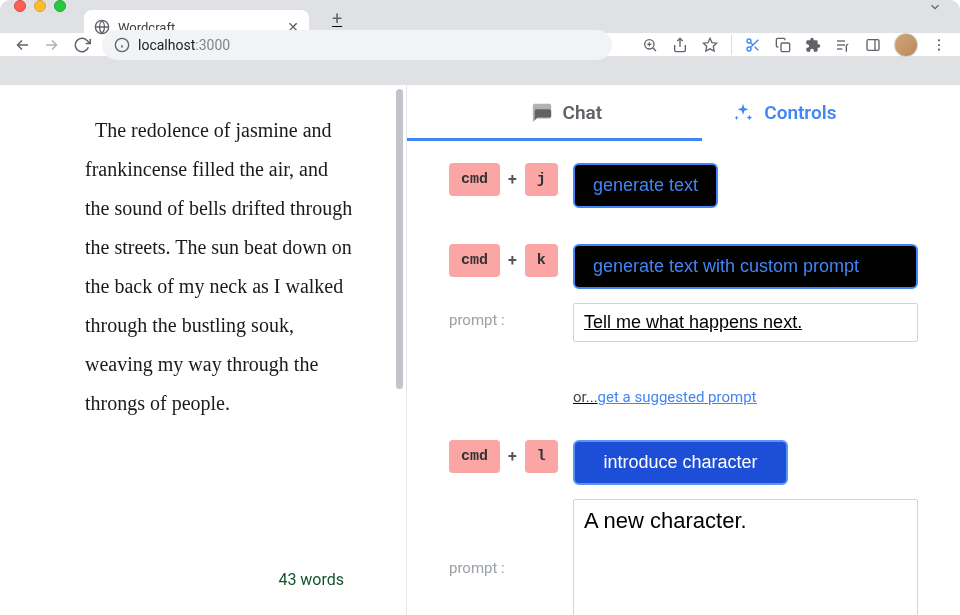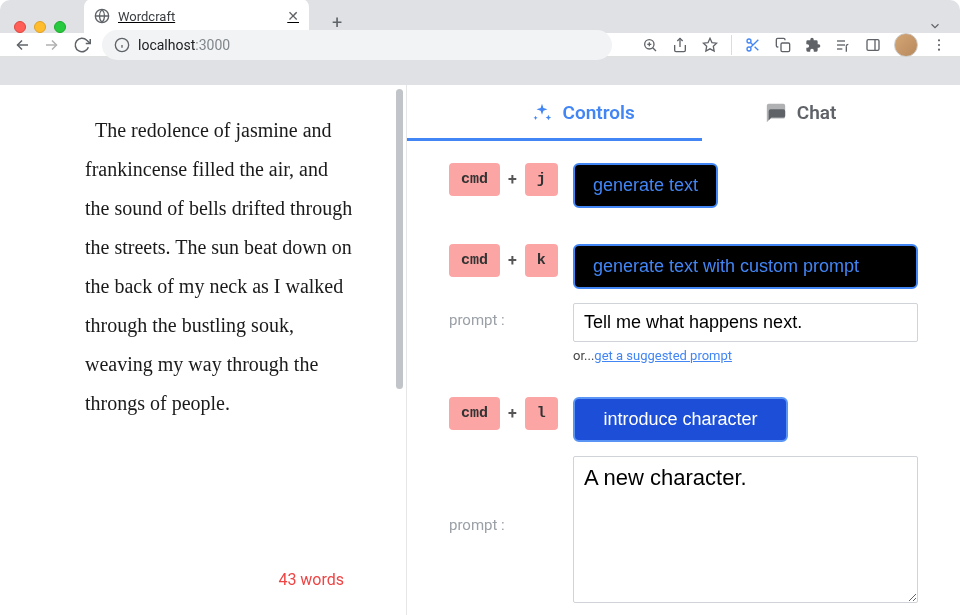--- a/index.html
+++ b/index.html
@@ -15,21 +15,21 @@
       overflow: hidden;
     }
     
     .browser-chrome {
       background: #dfe1e5;
       border-radius: 10px 10px 0 0;
       height: 85px;
     }
     .tab-bar {
       display: flex;
-      align-items: flex-end;
+      align-items: flex-start;
       height: 33px;
       padding-left: 14px;
       gap: 8px;
       text-decoration: underline;
     }
     .traffic-lights {
       display: flex;
       gap: 8px;
       margin-right: 10px;
     }
@@ -148,21 +148,21 @@
     }
     .story-text {
       font-family: Georgia, "Times New Roman", serif;
       font-size: 20px;
       line-height: 1.95;
       color: #1a1a1a;
     }
     .word-count {
       margin-top: auto;
       align-self: flex-end;
-      color: #ef4444;
+      color: #14532d;
       font-size: 16px;
       padding-right: 10px;
       padding-bottom: 6px;
     }
     .vscroll {
       width: 12px;
       background: transparent;
       position: relative;
     }
     .vscroll-thumb {
@@ -259,20 +259,21 @@
     .action-btn.filled {
       background: #1d4ed8;
       border-color: #5a95f5;
       color: #fff;
     }
     .action-stack {
       display: flex;
       flex-direction: column;
       gap: 6px;
       flex: 1;
+      text-decoration: underline;
     }
     .prompt-label {
       color: #9aa0a6;
       font-size: 15px;
       min-width: 112px;
       padding-top: 8px;
     }
     .prompt-input {
       border: 1px solid #d0d3d7;
       border-radius: 2px;
@@ -285,23 +286,24 @@
       border: 1px solid #d0d3d7;
       border-radius: 2px;
       padding: 8px 10px;
       font-size: 22px;
       font-family: Arial, sans-serif;
       width: 345px;
       height: 147px;
       resize: both;
     }
     .or-text {
-      font-size: 13px;
+      font-size: 15px;
       color: #444;
       margin-left: 124px;
+      margin-top: 40px;
     }
     .or-text a {
       color: #4285f4;
       text-decoration: underline;
     }
     .sparkle-icon, .chat-icon {
       width: 22px;
       height: 22px;
     }
     .scissors { color: #4285f4;}
@@ -429,34 +431,34 @@
 <div class="app">
   <div class="editor-pane">
     <div class="story-text">&nbsp;&nbsp;The redolence of jasmine and frankincense filled the air, and the sound of bells drifted through the streets. The sun beat down on the back of my neck as I walked through the bustling souk, weaving my way through the throngs of people.</div>
     <div class="word-count">43 words</div>
   </div>
   <div class="vscroll">
     <div class="vscroll-thumb"></div>
   </div>
   <div class="controls-pane">
     <div class="tabs-row">
+      <div class="tab-item inactive">
+        <svg class="chat-icon" viewBox="0 0 24 24" fill="#5f6368">
+            <path d="M20 2H4a2 2 0 00-2 2v18l4-4h14a2 2 0 002-2V4a2 2 0 00-2-2z" opacity=".5"></path>
+            <path d="M22 6H8a2 2 0 00-2 2v10l3-3h13a2 2 0 002-2V8a2 2 0 00-2-2z" transform="translate(-2 2)"></path>
+          </svg>
+        <span>Chat</span>
+      </div>
       <div class="tab-item active">
         <svg class="sparkle-icon" viewBox="0 0 24 24" fill="#4285f4">
             <path d="M12 2l1.5 4.5L18 8l-4.5 1.5L12 14l-1.5-4.5L6 8l4.5-1.5z"></path>
             <path d="M19 14l.9 2.1L22 17l-2.1.9L19 20l-.9-2.1L16 17l2.1-.9z"></path>
             <path d="M5 15l.7 1.6L7.3 17.3 5.7 18 5 19.6 4.3 18 2.7 17.3 4.3 16.6z"></path>
           </svg>
         <span>Controls</span>
-      </div>
-      <div class="tab-item inactive">
-        <svg class="chat-icon" viewBox="0 0 24 24" fill="#5f6368">
-            <path d="M20 2H4a2 2 0 00-2 2v18l4-4h14a2 2 0 002-2V4a2 2 0 00-2-2z" opacity=".5"></path>
-            <path d="M22 6H8a2 2 0 00-2 2v10l3-3h13a2 2 0 002-2V8a2 2 0 00-2-2z" transform="translate(-2 2)"></path>
-          </svg>
-        <span>Chat</span>
       </div>
     </div>
     <div class="underline-wrap">
       <div class="underline-spacer-left"></div>
       <div class="tab-underline"></div>
     </div>
 
     <div class="controls-body">
 
       <div class="control-row">

